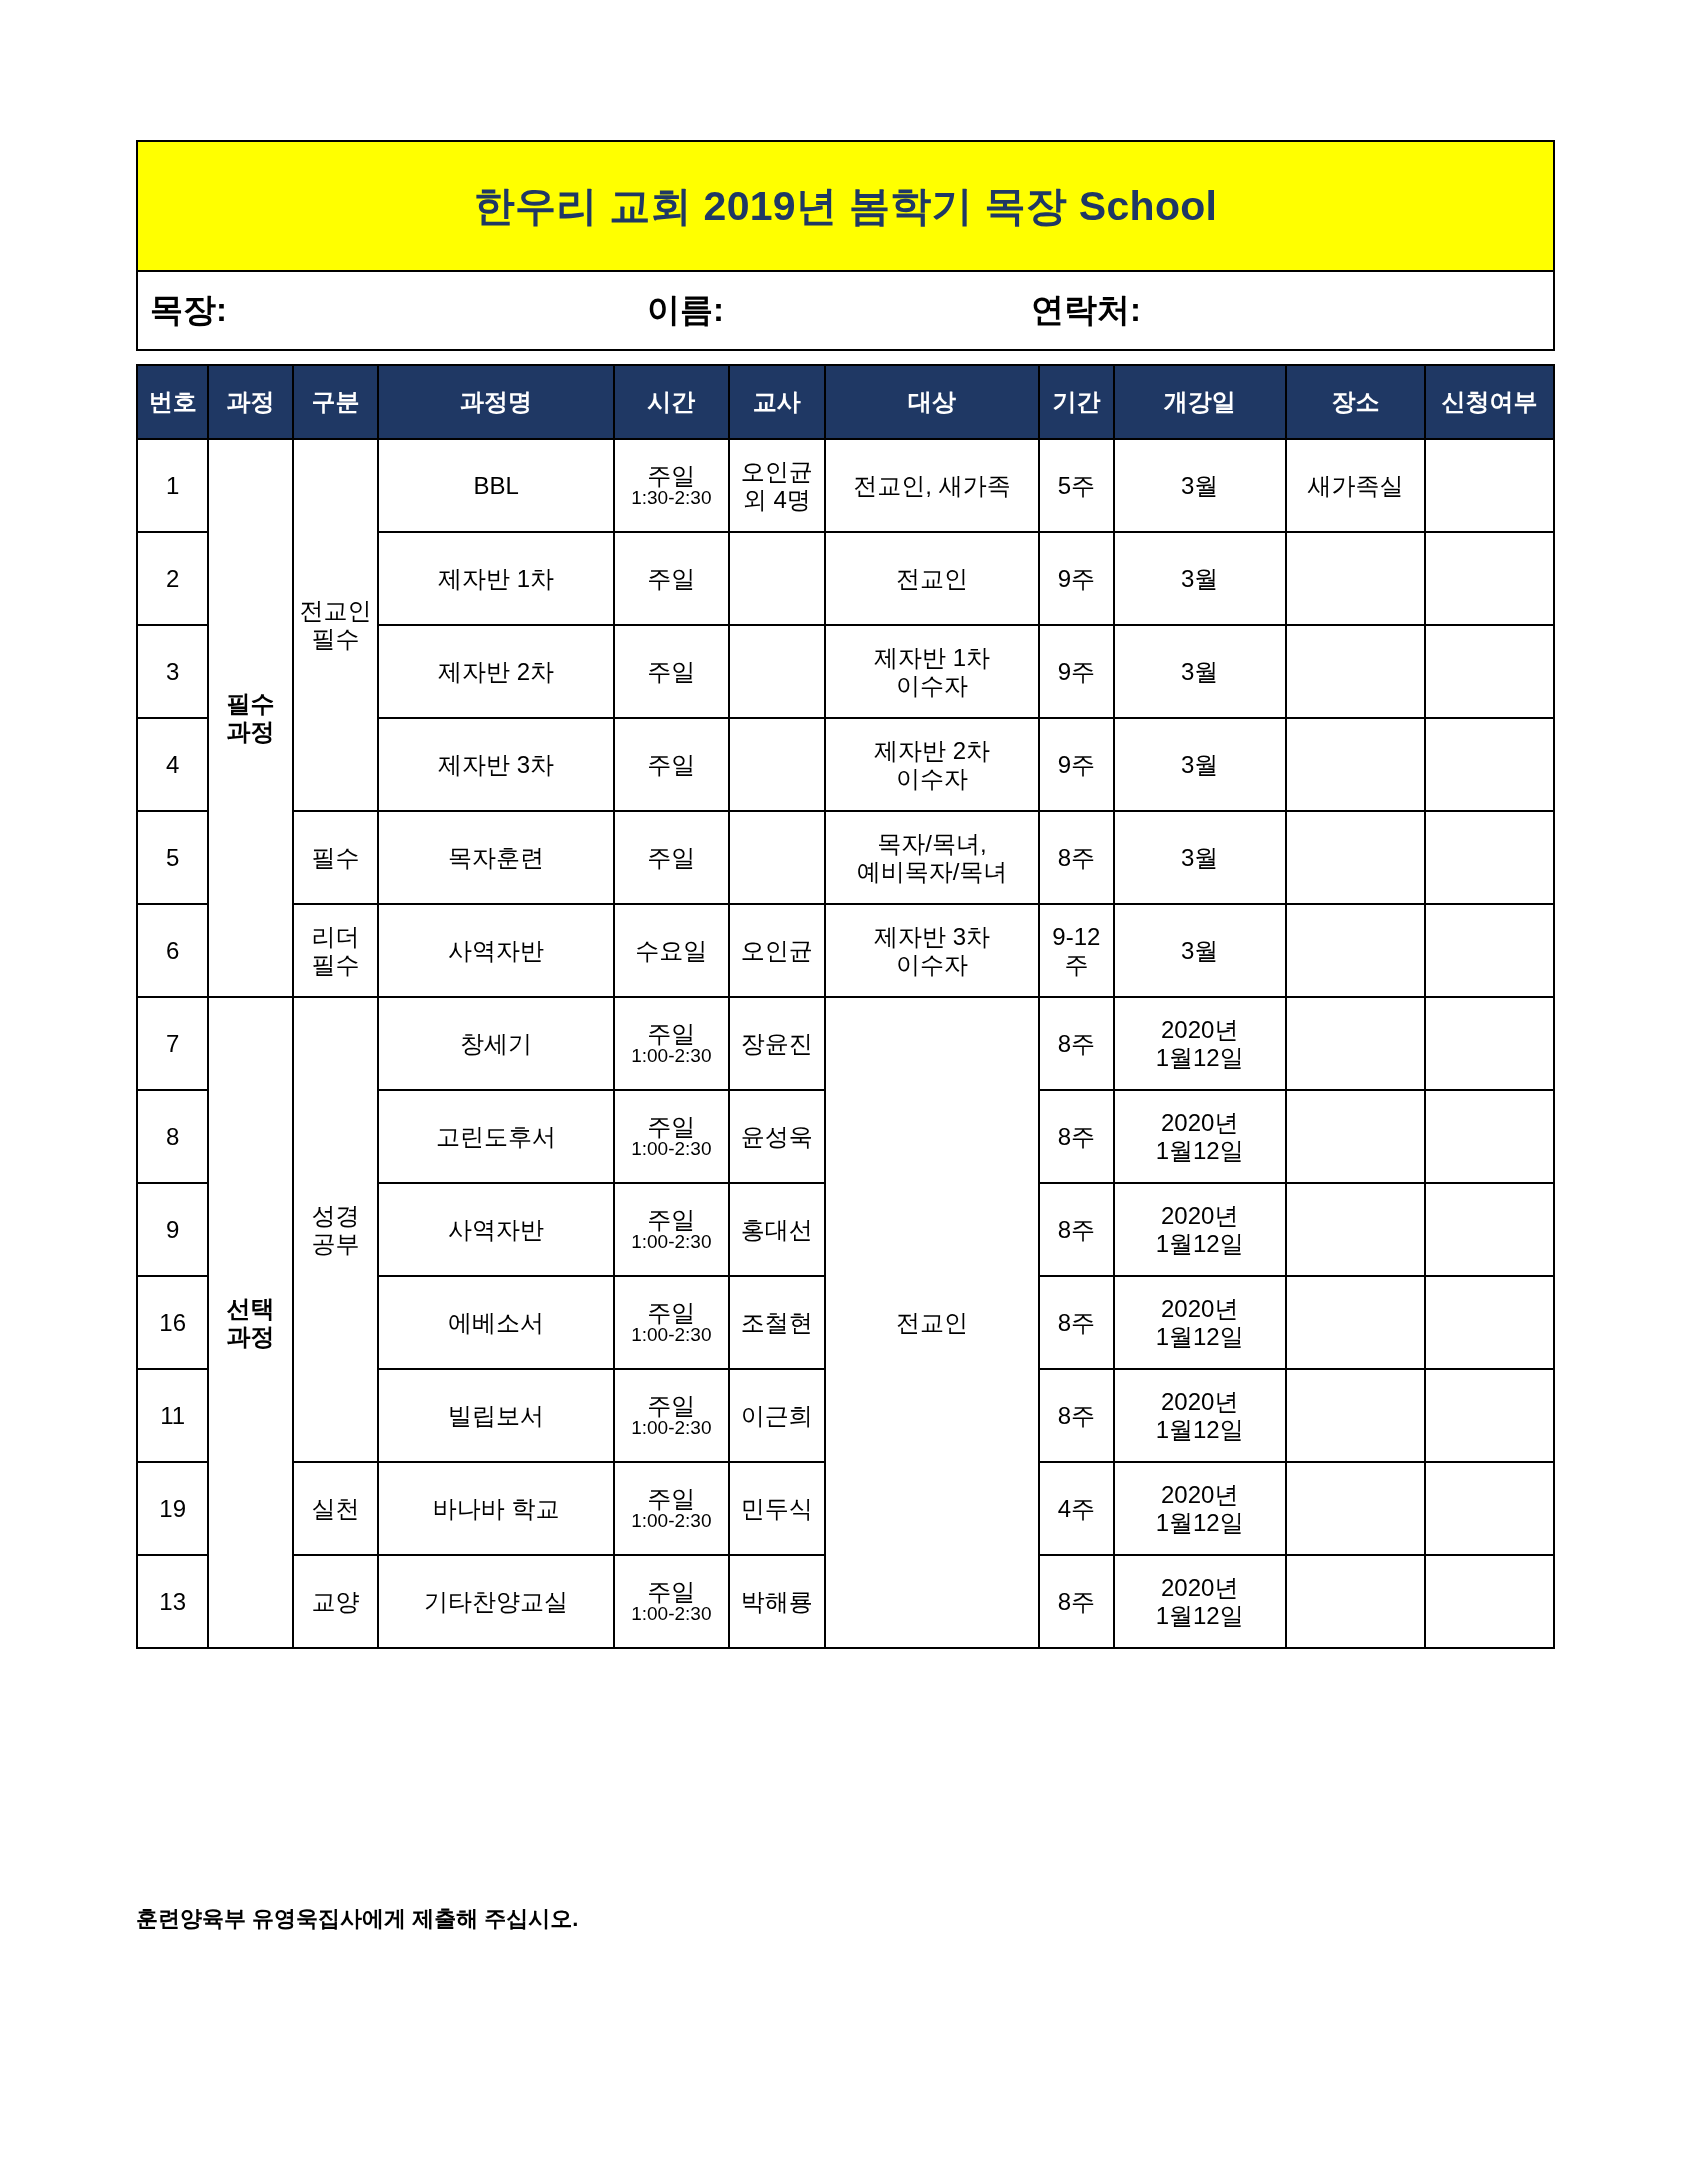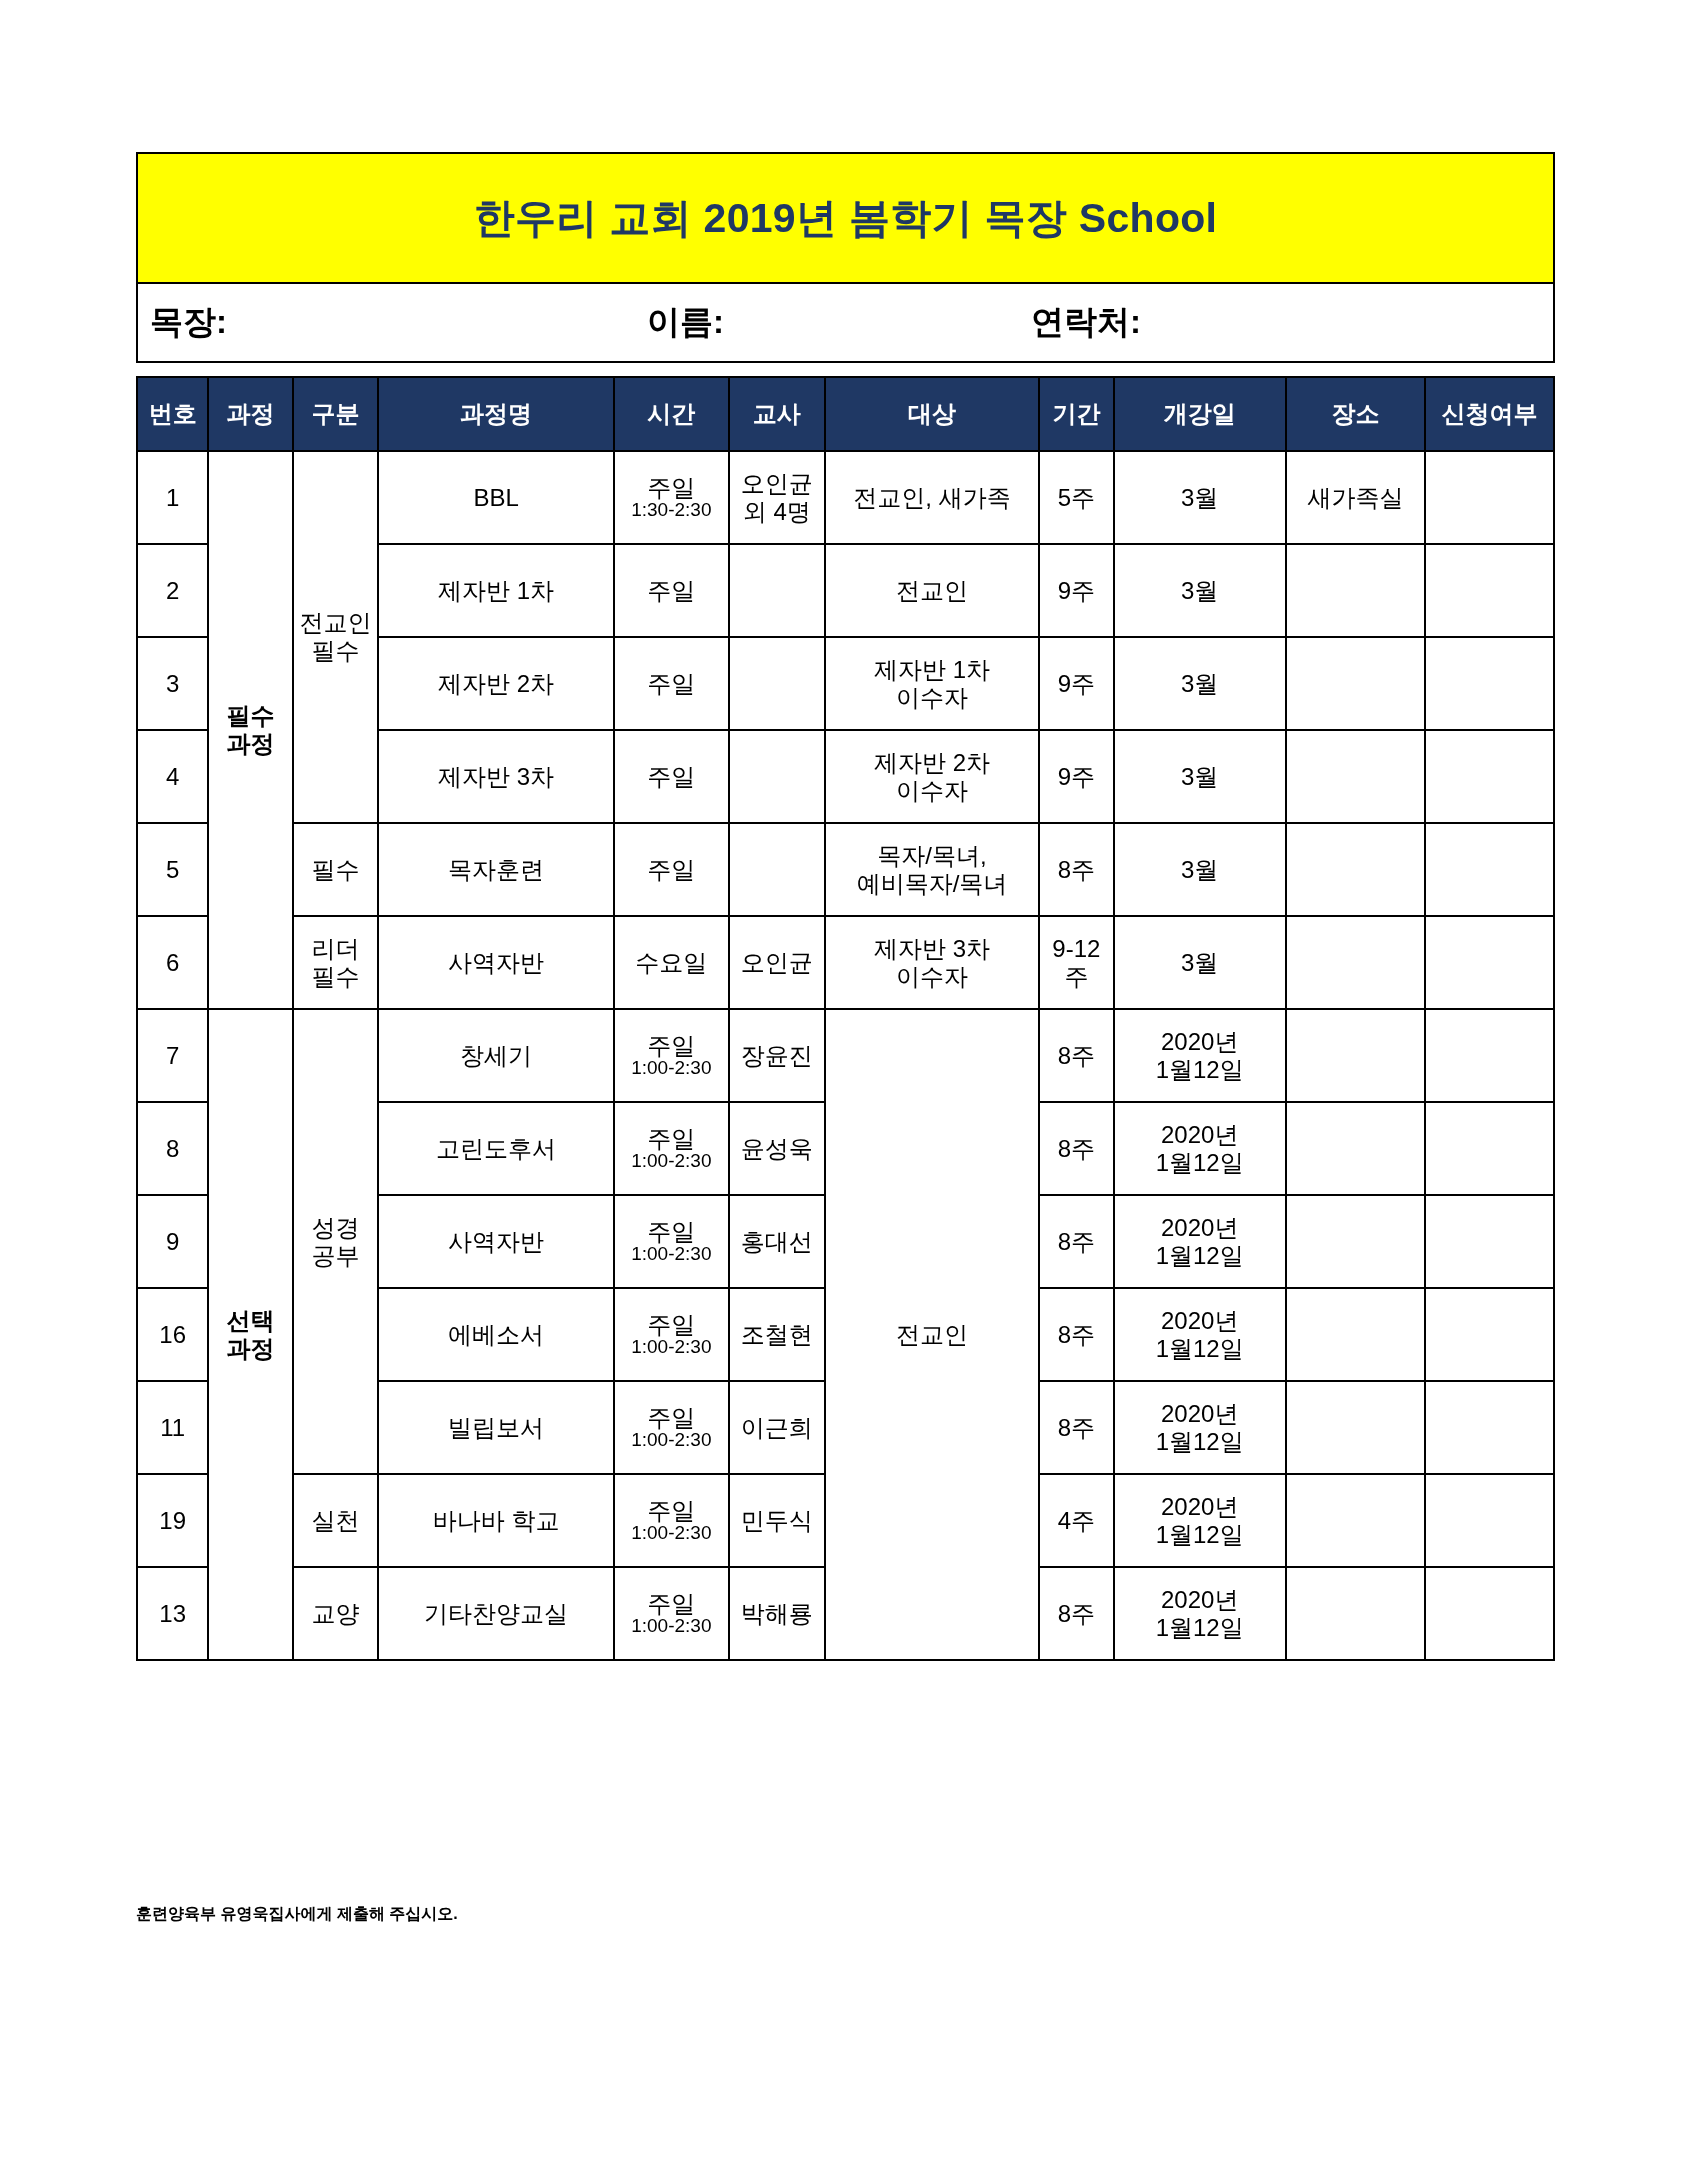--- a/index.html
+++ b/index.html
@@ -15,21 +15,21 @@
   }
   .page {
     position: relative;
     width: 1687px;
     height: 2183px;
     box-sizing: border-box;
   }
   .sheet {
     position: absolute;
     left: 136px;
-    top: 152px;
+    top: 140px;
     width: 1419px;
   }
 
   
   .title-bar {
     border: 2.6px solid #000000;
     background: #ffff00;
     height: 132px;
     display: flex;
     align-items: center;
@@ -100,21 +100,21 @@
     line-height: 1.1;
     margin-top: -1.3px;
   }
   .thick-top td {
     border-top: 3.3px solid #000000;
   }
   .footer-note {
     position: absolute;
     left: 136px;
     top: 1904px;
-    font-size: 16px;
+    font-size: 22px;
     font-weight: bold;
   }
 </style>
 </head>
 <body>
 
 <div class="page">
   <div class="sheet">
 
     <div class="title-bar">

